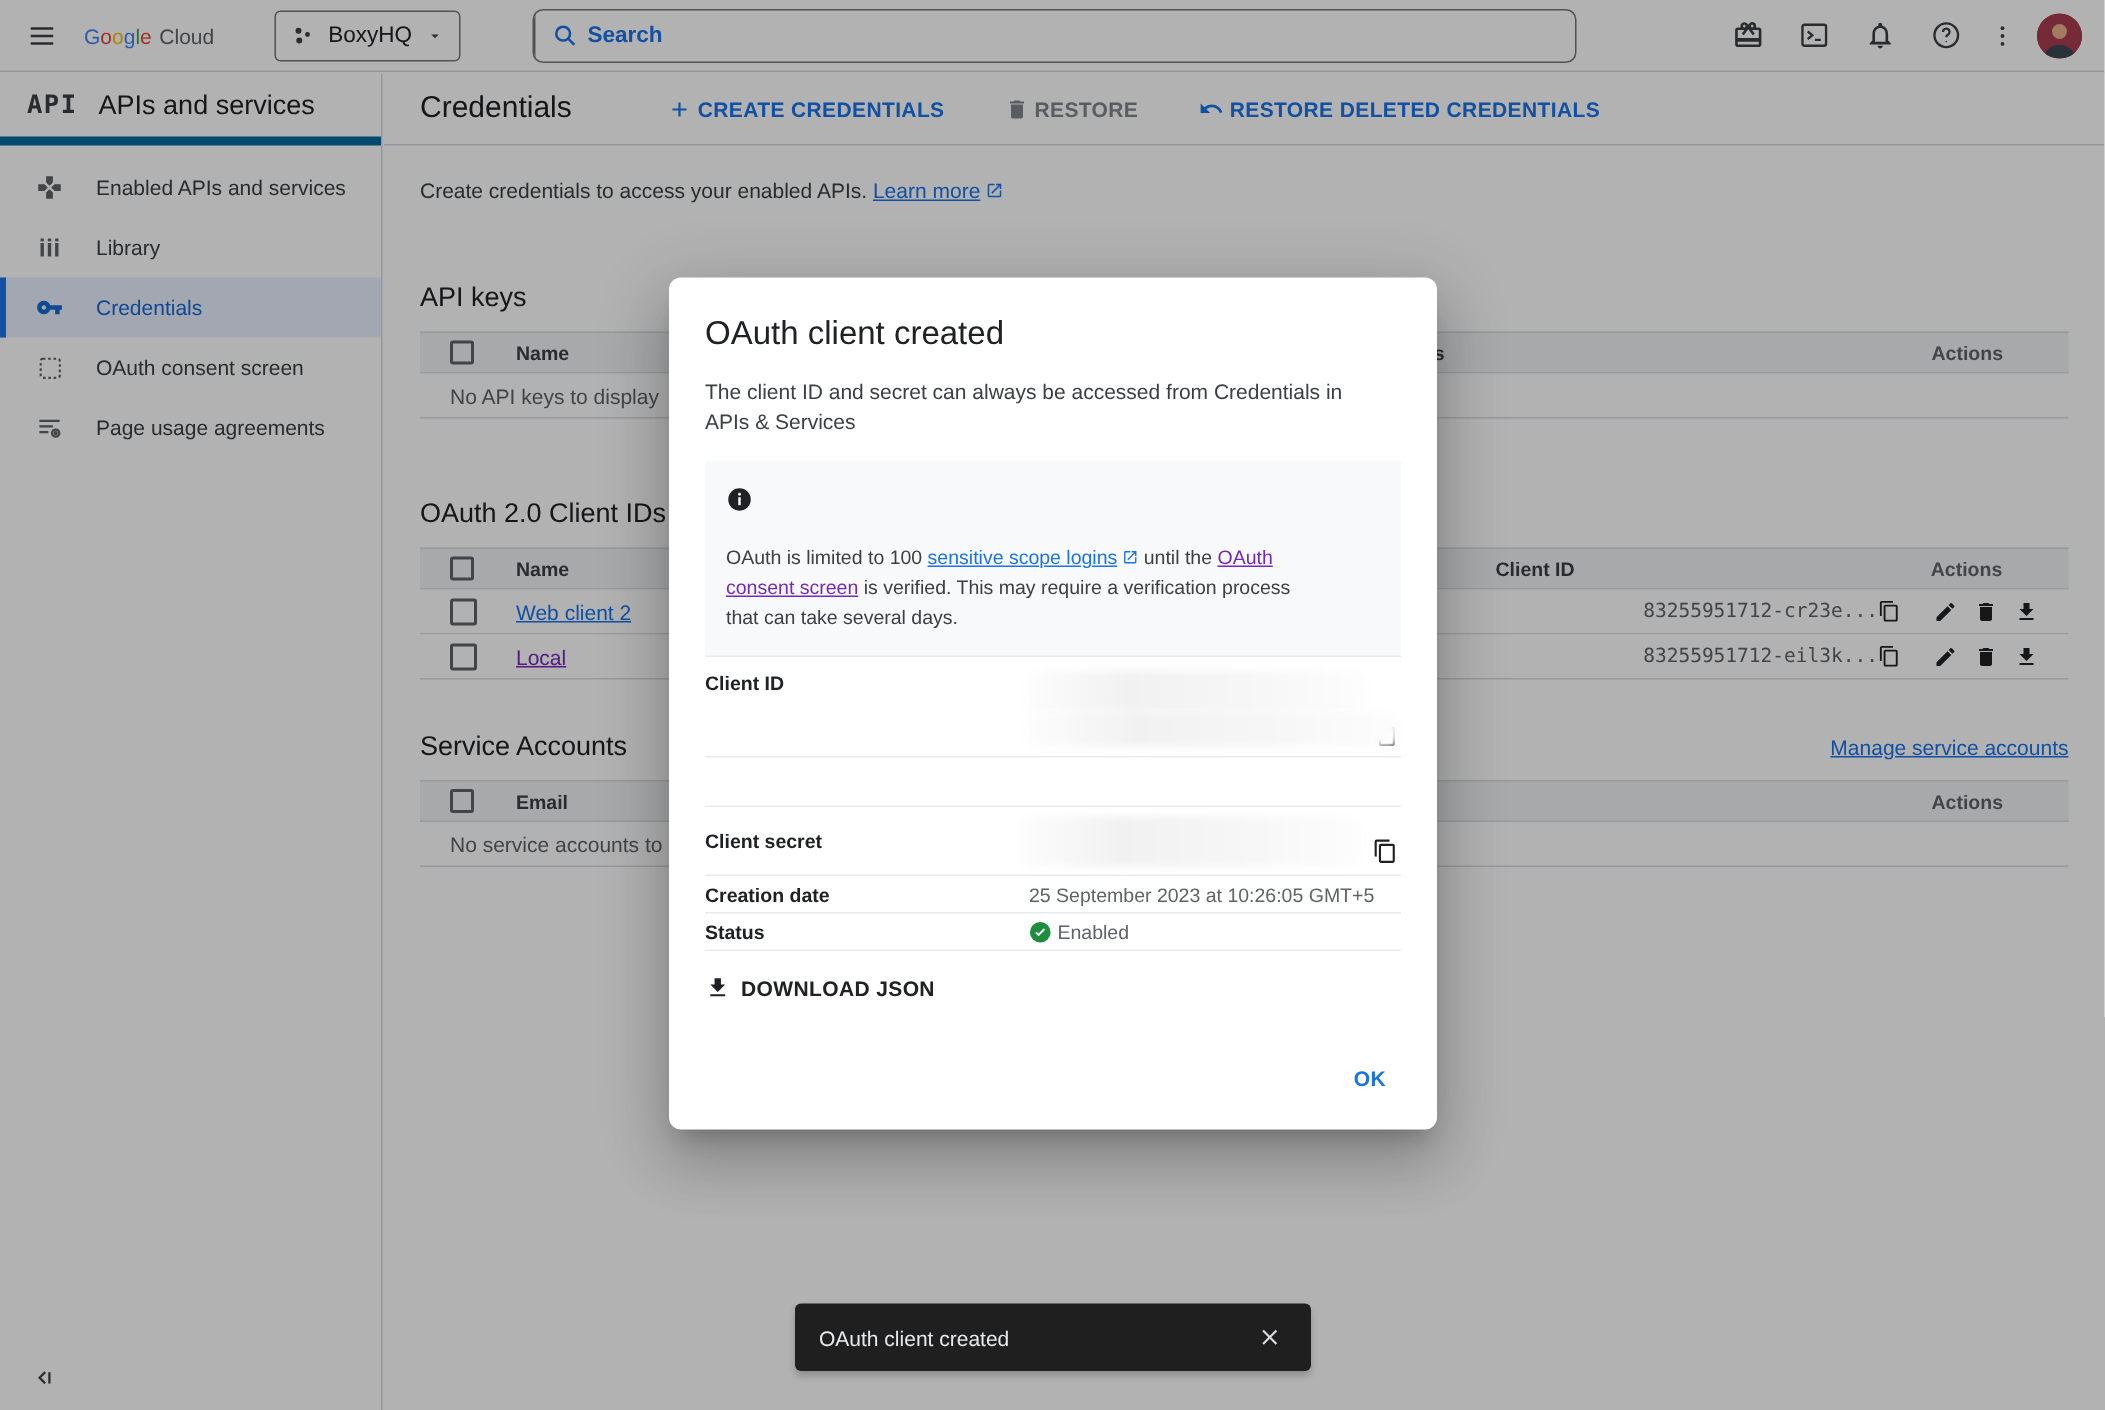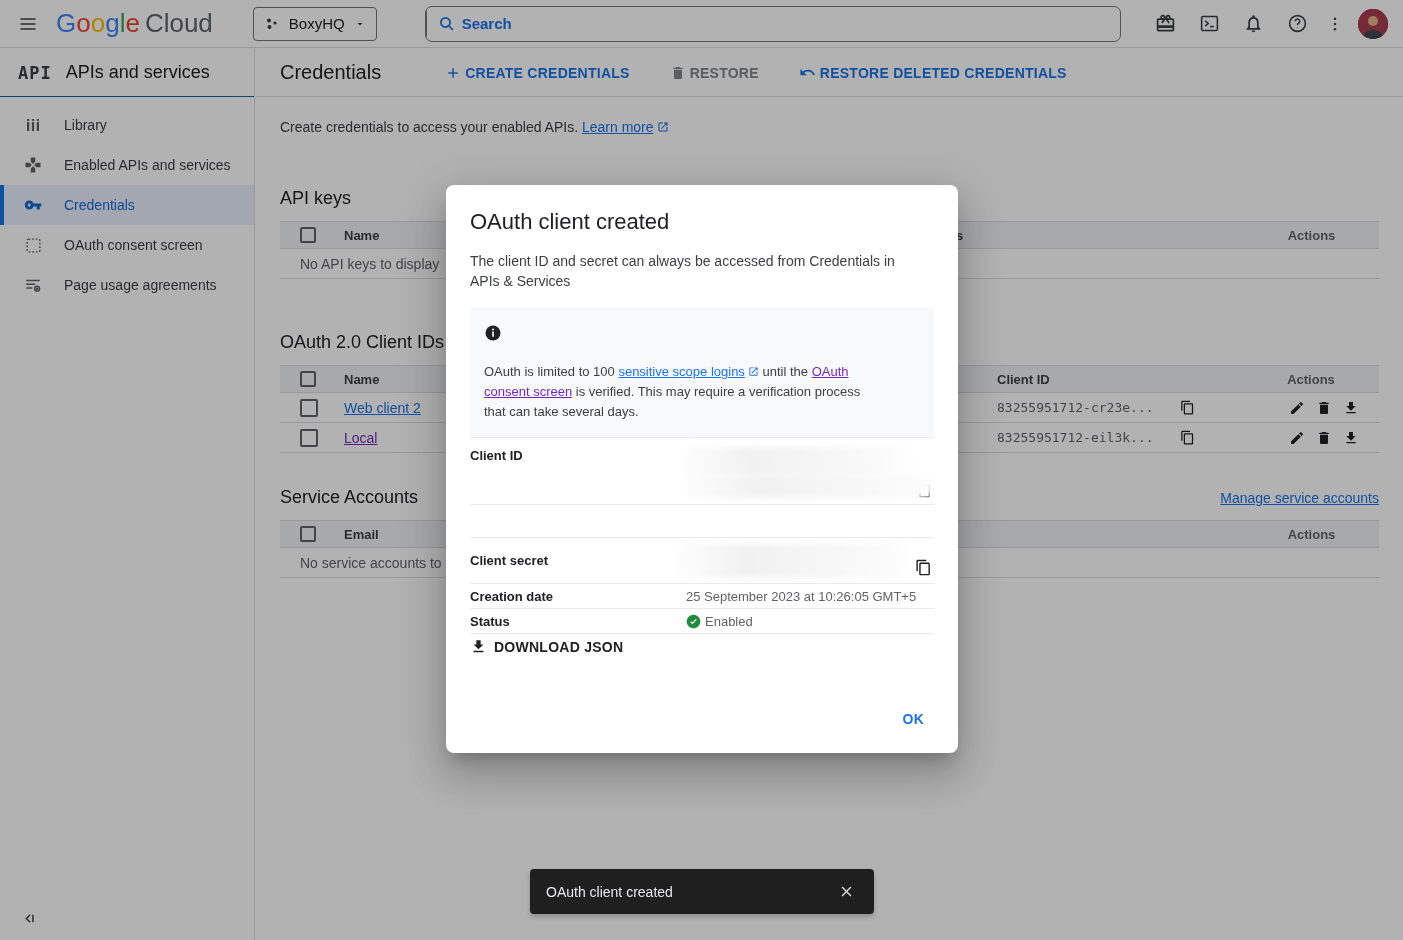--- a/index.html
+++ b/index.html
@@ -12,21 +12,21 @@
   button { background:none; border:none; cursor:pointer; font-family:inherit; }
 
   
   .topbar {
     position:absolute; top:0; left:0; right:0; height:48px;
     background:#fff; border-bottom:1px solid #dadce0;
     display:flex; align-items:center; z-index:1;
   }
   .icon-btn { width:44px; height:44px; display:flex; align-items:center; justify-content:center; color:#3c4043; }
   .hamburger { margin-left:6px; }
-  .gc-logo { display:flex; align-items:baseline; margin-left:6px; font-size:26px; letter-spacing:0; }
+  .gc-logo { display:flex; align-items:baseline; margin-left:6px; font-size:14px; letter-spacing:0; }
   .gc-logo .word-google { font-weight:500; }
   .gc-logo .word-cloud { color:#5f6368; margin-left:5px; }
   .proj-btn {
     margin-left:40px; height:34px; border:1px solid #747775; border-radius:4px;
     display:flex; align-items:center; gap:9px; padding:0 10px 0 10px; background:#fff;
   }
   .proj-name { font-size:15px; color:#202124; }
   .searchbox {
     margin-left:48px; width:696px; height:36px; border:1px solid #747775; border-radius:7px;
     display:flex; align-items:center; overflow:hidden; background:#fff;
@@ -44,21 +44,21 @@
   .topbar-right { margin-left:auto; display:flex; align-items:center; margin-right:8px; }
   .avatar-btn { width:44px; height:44px; display:flex; align-items:center; justify-content:center; }
   .avatar { width:30px; height:30px; border-radius:50%; overflow:hidden; background:#9c3a4e; }
 
   
   .sidebar {
     position:absolute; top:49px; left:0; width:255px; bottom:0;
     background:#fff; border-right:1px solid #dadce0; z-index:1;
   }
   .sidebar-header {
-    height:48px; border-bottom:1px solid #0369a1;
+    height:48px; border-bottom:6px solid #0369a1;
     display:flex; align-items:center; gap:14px; padding-left:18px;
   }
   .api-logo { font-family:"DejaVu Sans Mono", monospace; font-weight:700; font-size:17px; color:#3c4043; letter-spacing:1px; }
   .sidebar-title { font-size:18px; color:#202124; }
   .nav { padding-top:8px; }
   .nav-item {
     position:relative; height:40px; display:flex; align-items:center; gap:22px;
     padding-left:24px; cursor:pointer;
   }
   .nav-item .nav-ic { width:18px; display:flex; justify-content:center; color:#5f6368; }
@@ -104,21 +104,21 @@
   .td { font-size:14px; color:#3c4043; }
   .cell-pad { padding-left:20px; }
   .cols-api { grid-template-columns:44px 564px 380px 111px; }
   .cols-oauth { grid-template-columns:44px 673px 270px 112px; }
   .cols-svc { grid-template-columns:44px 1fr 111px; }
   .th.actions, .td.actions { text-align:center; padding-right:24px; color:#5f6368; }
   .cb {
     width:18px; height:18px; border:2px solid #5f6368; border-radius:2px; margin-left:20px;
   }
   .mono { font-family:"DejaVu Sans Mono", monospace; font-size:13px; color:#5f6368; }
-  .cid-cell { display:flex; align-items:center; gap:26px; }
+  .cid-cell { display:flex; align-items:center; gap:0;justify-content:flex-end; }
   .row-actions { display:flex; justify-content:flex-end; gap:11px; padding-right:20px; color:#3c4043; }
   .empty-cell { grid-column:1 / -1; padding-left:20px; font-size:14px; color:#5f6368; }
 
   
   .scrim { position:absolute; inset:0; background:rgba(0,0,0,0.30); z-index:50; }
 
   
   .dialog {
     position:absolute; left:446px; top:185px; width:512px; height:568px;
     background:#fff; border-radius:8px; z-index:60; padding:24px 24px 0;
@@ -142,21 +142,21 @@
   .row-secret { height:47px; border-top:1px solid #e8eaed; border-bottom:1px solid #e8eaed; }
   .row-plain { height:25px; border-bottom:1px solid #e8eaed; }
   .redact { position:absolute; background:linear-gradient(90deg,#fdfdfd,#f1f1f1 30%,#f7f7f7 70%,#fdfdfd); filter:blur(3px); border-radius:8px; }
   .redact.id-a { left:213px; top:9px; width:228px; height:28px; }
   .redact.id-b { left:213px; top:36px; width:250px; height:24px; }
   .redact.sec-a { left:208px; top:6px; width:230px; height:34px; }
   .copy-btn { color:#202124; padding:2px; align-self:end; margin-bottom:4px; }
   .row-secret .copy-btn { align-self:center; margin-bottom:-14px; }
   .status-val { display:flex; align-items:center; gap:4px; font-size:13px; color:#5f6368; }
   .dl-btn {
-    display:flex; align-items:center; gap:7px;
+    margin-top:12px; display:flex; align-items:center; gap:7px;
     font-size:14px; font-weight:700; letter-spacing:.25px; color:#202124; padding:4px 8px 4px 0;
   }
   .ok-btn {
     position:absolute; right:26px; bottom:20px;
     font-size:14px; font-weight:700; letter-spacing:.25px; color:#1a73e8; padding:6px 8px;
   }
 
   
   .toast {
     position:absolute; left:530px; top:869px; width:344px; height:45px;
@@ -261,40 +261,40 @@
     </button>
   </div>
 </div>
 
 <div class="sidebar">
   <div class="sidebar-header">
     <span class="api-logo">API</span>
     <span class="sidebar-title">APIs and services</span>
   </div>
   <div class="nav">
+    <div class="nav-item">
+      <span class="nav-ic">
+        <svg width="18" height="18" viewBox="0 0 24 24" fill="currentColor">
+            <path d="M15 7.5V2H9v5.5l3 3 3-3zM7.5 9H2v6h5.5l3-3-3-3zM9 16.5V22h6v-5.5l-3-3-3 3zM16.5 9l-3 3 3 3H22V9h-5.5z"></path>
+          </svg>
+      </span>
+      <span class="nav-label">Enabled APIs and services</span>
+    </div>
     <div class="nav-item">
       <span class="nav-ic">
         <svg width="18" height="18" viewBox="0 0 24 24" fill="currentColor">
             <rect x="4" y="8" width="3" height="12"></rect>
             <rect x="10.5" y="8" width="3" height="12"></rect>
             <rect x="17" y="8" width="3" height="12"></rect>
             <rect x="4" y="4" width="3" height="2.5"></rect>
             <rect x="10.5" y="4" width="3" height="2.5"></rect>
             <rect x="17" y="4" width="3" height="2.5"></rect>
           </svg>
       </span>
       <span class="nav-label">Library</span>
-    </div>
-    <div class="nav-item">
-      <span class="nav-ic">
-        <svg width="18" height="18" viewBox="0 0 24 24" fill="currentColor">
-            <path d="M15 7.5V2H9v5.5l3 3 3-3zM7.5 9H2v6h5.5l3-3-3-3zM9 16.5V22h6v-5.5l-3-3-3 3zM16.5 9l-3 3 3 3H22V9h-5.5z"></path>
-          </svg>
-      </span>
-      <span class="nav-label">Enabled APIs and services</span>
     </div>
     <div class="nav-item selected">
       <span class="nav-ic">
         <svg width="20" height="20" viewBox="0 0 24 24" fill="currentColor">
             <path d="M12.65 10C11.83 7.67 9.61 6 7 6c-3.31 0-6 2.69-6 6s2.69 6 6 6c2.61 0 4.83-1.67 5.65-4H17v4h4v-4h2v-4H12.65zM7 14c-1.1 0-2-.9-2-2s.9-2 2-2 2 .9 2 2-.9 2-2 2z"></path>
           </svg>
       </span>
       <span class="nav-label">Credentials</span>
     </div>
     <div class="nav-item">

